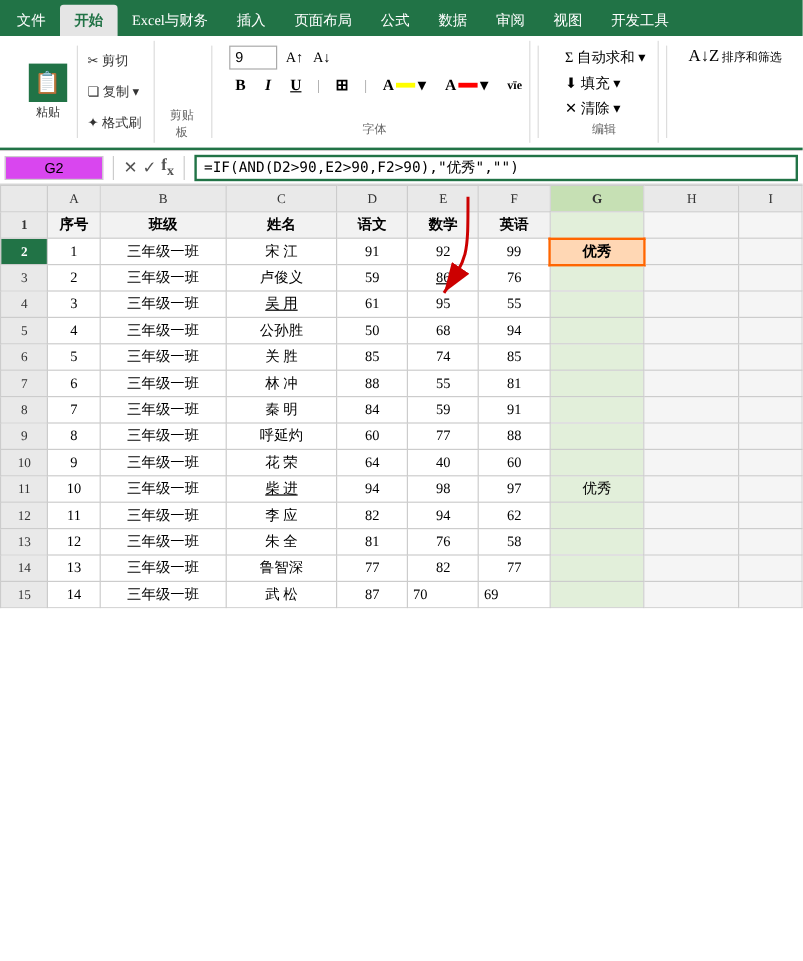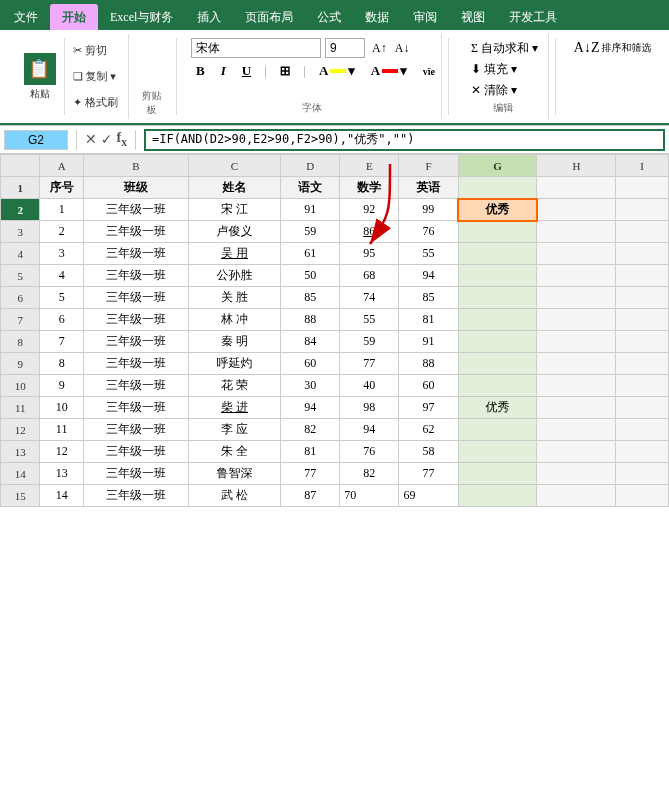--- a/index.html
+++ b/index.html
@@ -2,21 +2,21 @@
 <html><head>
   <meta charset="utf-8">
   <style>
     * { box-sizing: border-box; margin: 0; padding: 0; }
     body { font-family: 'SimSun', '宋体', serif; font-size: 12px; background: #fff; width: 669px; overflow: hidden; }
 
     
     .ribbon { background: #fff; border-bottom: 1px solid #ccc; }
     .ribbon-tabs { display: flex; background: #217346; height: 30px; align-items: flex-end; padding-left: 2px; }
     .ribbon-tab { padding: 4px 12px; font-size: 12px; color: #fff; cursor: pointer; height: 26px; display: flex; align-items: center; border-radius: 3px 3px 0 0; }
-    .ribbon-tab.active { background: #f0abfc; color: #217346; font-weight: bold; }
+    .ribbon-tab.active { background: #e5e5e5; color: #217346; font-weight: bold; }
 
     .ribbon-content { background: #fff; border-bottom: 2px solid #217346; padding: 4px 8px; display: flex; align-items: stretch; gap: 4px; min-height: 80px; }
 
     .clipboard-group { display: flex; flex-direction: row; align-items: stretch; border-right: 1px solid #ddd; padding: 4px 8px; }
     .paste-btn { display: flex; flex-direction: column; align-items: center; justify-content: center; padding: 4px 8px; cursor: pointer; border-right: 1px solid #ddd; margin-right: 6px; }
     .paste-icon { width: 32px; height: 32px; background: #217346; display: flex; align-items: center; justify-content: center; color: white; font-size: 18px; }
     .paste-label { font-size: 10px; color: #333; margin-top: 2px; }
     .clipboard-right { display: flex; flex-direction: column; justify-content: space-around; }
     .small-btn { font-size: 11px; color: #333; cursor: pointer; padding: 1px 2px; display: flex; align-items: center; gap: 3px; white-space: nowrap; }
     .clipboard-label { font-size: 10px; color: #666; text-align: center; margin-top: auto; }
@@ -37,21 +37,21 @@
     .fill-btn { display: flex; align-items: center; gap: 2px; }
     .fill-color-bar { width: 16px; height: 4px; background: #ffff00; display: inline-block; }
     .underline-bar { width: 16px; height: 4px; background: #ff0000; display: inline-block; }
     .sum-group { display: flex; flex-direction: column; padding: 4px 8px; border-right: 1px solid #ddd; min-width: 80px; }
     .sum-btn { font-size: 12px; cursor: pointer; display: flex; align-items: center; gap: 2px; padding: 2px 4px; white-space: nowrap; }
     .sort-group { display: flex; flex-direction: column; padding: 4px 8px; min-width: 70px; }
     .sum-group-label { font-size: 10px; color: #666; text-align: center; margin-top: auto; }
 
     
     .formula-bar { display: flex; align-items: center; border-bottom: 1px solid #ccc; padding: 3px 4px; gap: 4px; background: #fff; height: 28px; }
-    .cell-ref { border: 1px solid #ccc; padding: 2px 6px; width: 64px; font-size: 12px; text-align: center; background: #7dd3fc; }
+    .cell-ref { border: 1px solid #ccc; padding: 2px 6px; width: 82px; font-size: 12px; text-align: center; background: #d946ef; }
     .formula-divider { width: 1px; height: 20px; background: #ccc; margin: 0 4px; }
     .formula-icons { display: flex; gap: 4px; align-items: center; }
     .formula-icon { font-size: 14px; cursor: pointer; color: #555; }
     .formula-input { flex: 1; border: 2px solid #217346; padding: 2px 6px; font-size: 12px; font-family: 'Consolas', monospace; background: #fff; color: #000; }
 
     
     .sheet-container { position: relative; overflow: hidden; }
     .sheet-table { border-collapse: collapse; width: 100%; font-size: 12px; font-family: 'SimSun', '宋体', serif; }
     .sheet-table th, .sheet-table td { border: 1px solid #ccc; text-align: center; height: 22px; white-space: nowrap; overflow: hidden; }
     .col-header { background: #e9e9e9; font-weight: normal; font-size: 11px; color: #333; min-width: 20px; }
@@ -91,21 +91,20 @@
         <div class="small-btn">❏ 复制 ▾</div>
         <div class="small-btn">✦ 格式刷</div>
       </div>
     </div>
     <div class="clipboard-label" style="font-size:10px;color:#666;align-self:flex-end;padding:0 4px 2px;">剪贴板</div>
 
     <div class="ribbon-sep"></div>
 
     <div class="font-group">
       <div class="font-row1">
-        <input class="font-selector" value="宋体" style="">
         <input class="font-size-selector" value="9" style="">
         <div class="font-size-btns">
           <span class="font-size-btn">A↑</span>
           <span class="font-size-btn">A↓</span>
         </div>
       </div>
       <div class="font-row2">
         <span class="fmt-btn fmt-btn-b">B</span>
         <span class="fmt-btn fmt-btn-i">I</span>
         <span class="fmt-btn fmt-btn-u">U</span>
@@ -285,21 +284,21 @@
           <td class="data-cell" style="text-align: center;">88</td>
           <td class="data-cell" style="background: rgb(226, 239, 218); text-align: center;"></td>
           <td class="data-cell" style="background: rgb(245, 245, 245); text-align: center;"></td>
           <td class="data-cell" style="background: rgb(245, 245, 245); text-align: center;"></td>
         </tr>
         <tr>
           <td class="col-header row-header">10</td>
           <td class="data-cell" style="text-align: center;">9</td>
           <td class="data-cell" style="text-align: center;">三年级一班</td>
           <td class="data-cell" style="text-align: center;">花 荣</td>
-          <td class="data-cell" style="text-align: center;">30</td>
+          <td class="data-cell" style="text-align: center;">64</td>
           <td class="data-cell" style="text-align: center;">40</td>
           <td class="data-cell" style="text-align: center;">60</td>
           <td class="data-cell" style="background: rgb(226, 239, 218); text-align: center;"></td>
           <td class="data-cell" style="background: rgb(245, 245, 245); text-align: center;"></td>
           <td class="data-cell" style="background: rgb(245, 245, 245); text-align: center;"></td>
         </tr>
         <tr>
           <td class="col-header row-header">11</td>
           <td class="data-cell" style="text-align: center;">10</td>
           <td class="data-cell" style="text-align: center;">三年级一班</td>

